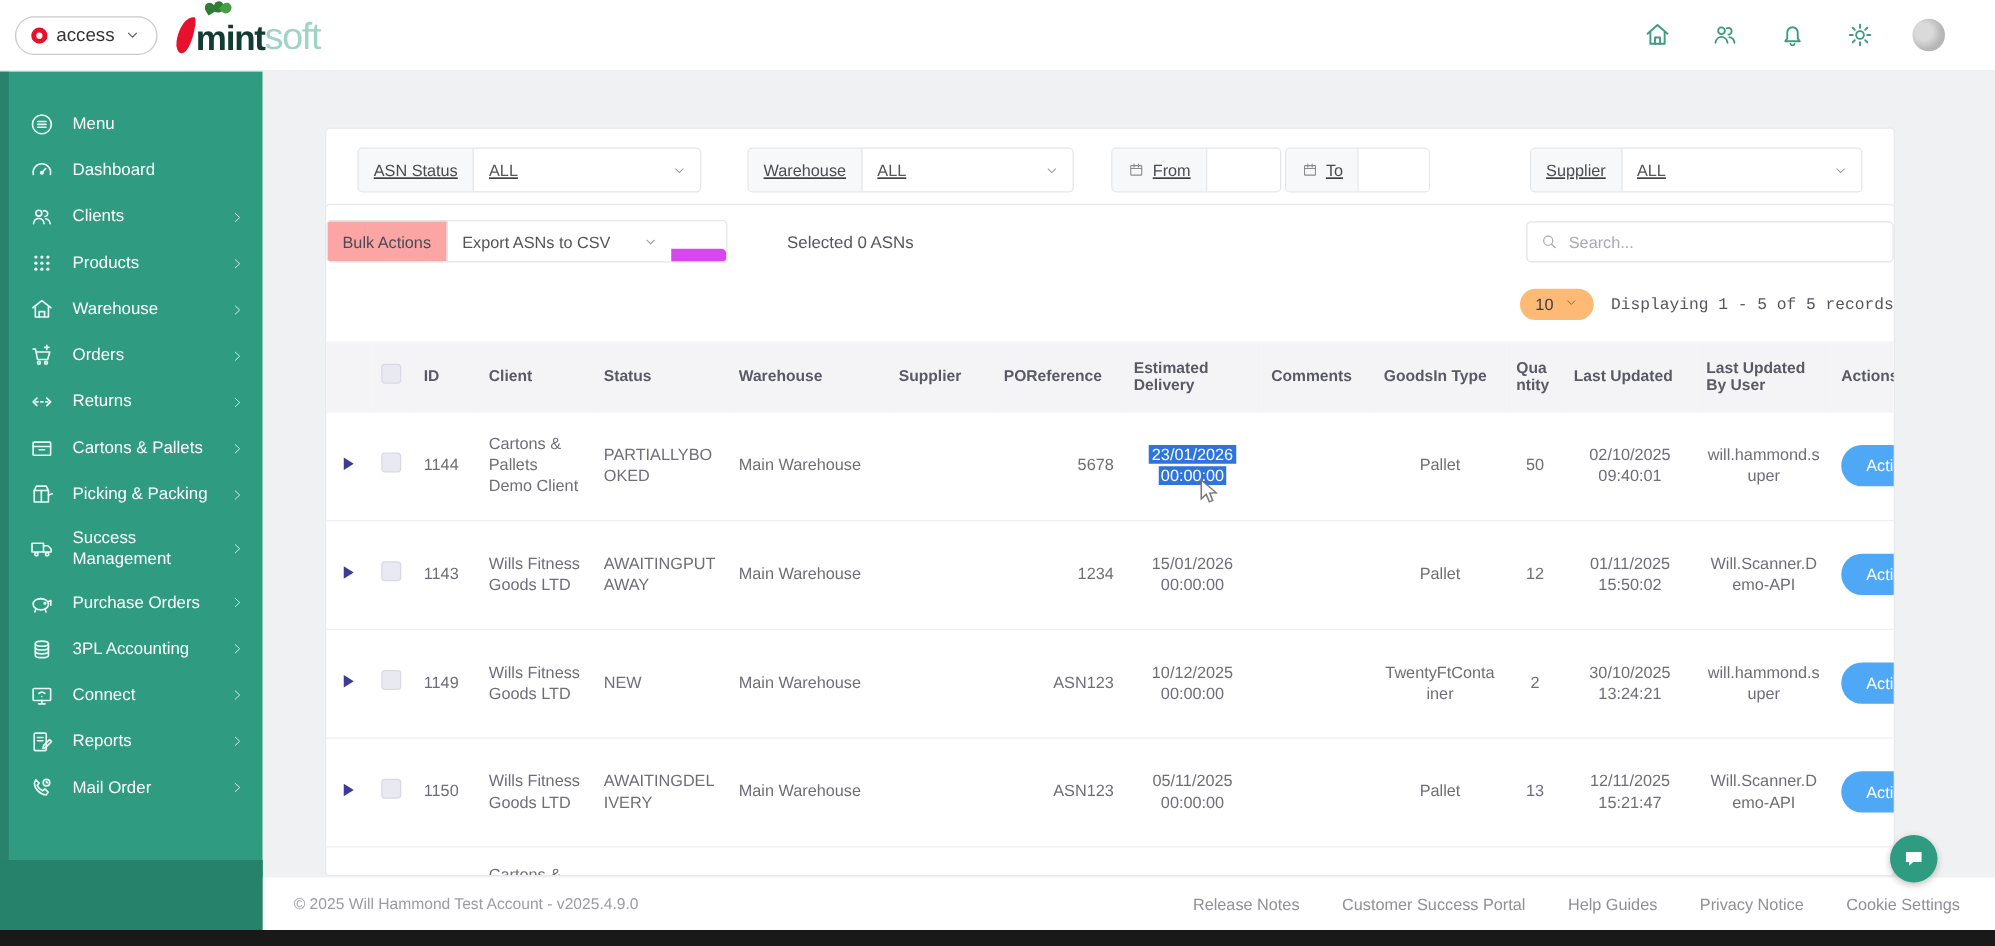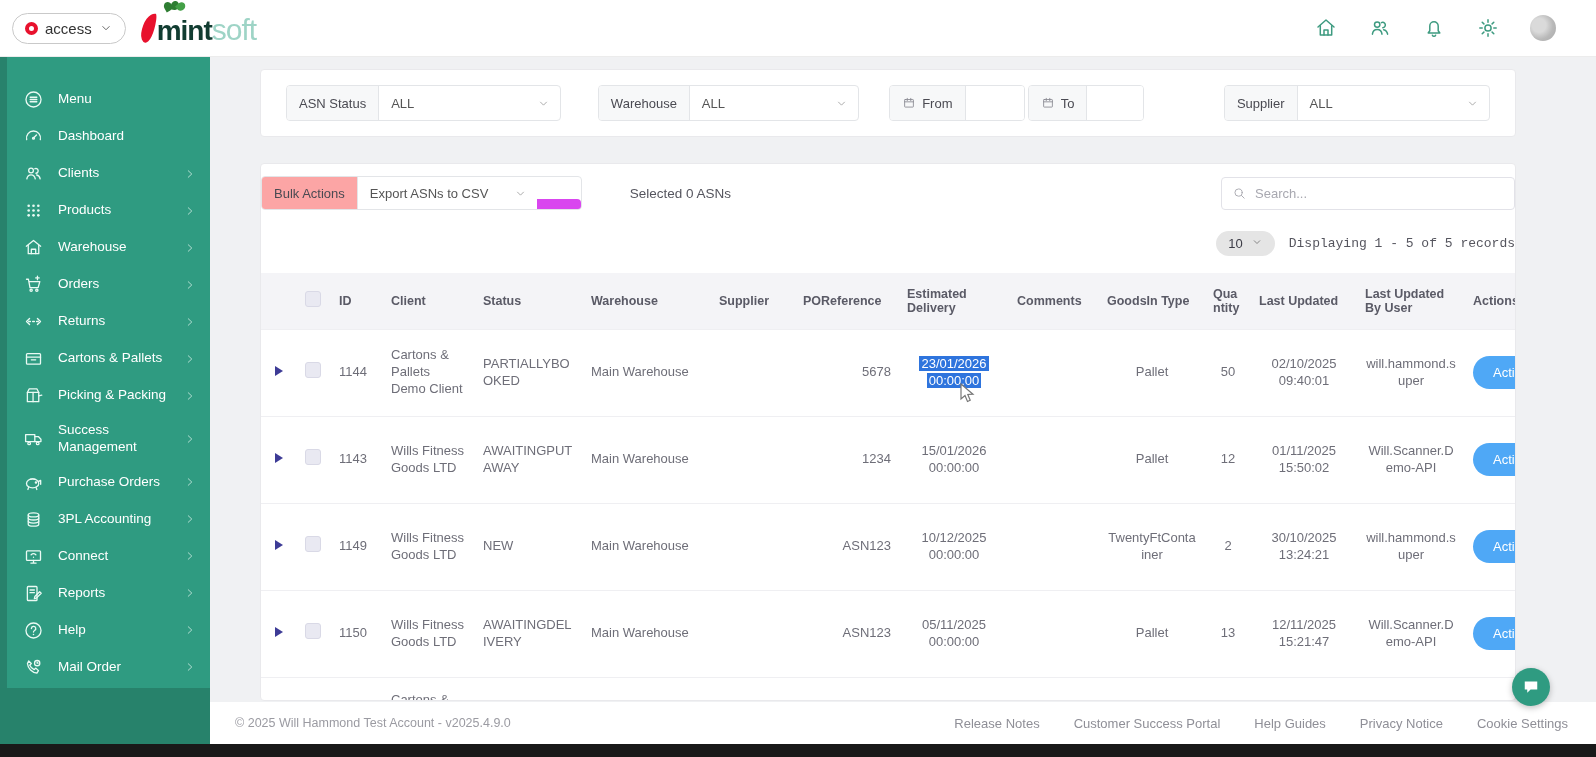--- a/index.html
+++ b/index.html
@@ -33,21 +33,21 @@
   .sb-item .sb-ic { width:21px; height:21px; flex:none; color:#eafaf4; }
   .sb-item .sb-ic svg { width:21px; height:21px; }
   .sb-label { flex:1; line-height:1.25; }
   .sb-chev { width:12px; height:12px; color:#d9f2ea; flex:none; }
   .sb-chev svg { width:12px; height:12px; }
   .sb-bottom { position:absolute; bottom:0; left:-7px; width:210px; height:56px; background:#27826b; }
 
   
   .content { position:absolute; left:210px; top:57px; width:1386px; height:645px; background:#f0f1f3; }
 
-  .filter-card { position:absolute; left:50px; top:12px; width:1256px; height:68px; background:#fff; border:1px solid #e9e9ec; border-radius:4px; display:flex; align-items:center; padding:0 25px; }
+  .filter-card { position:absolute; left:50px; top:45px; width:1256px; height:68px; background:#fff; border:1px solid #e9e9ec; border-radius:4px; display:flex; align-items:center; padding:0 25px;text-decoration:underline; }
   .fgroup { display:flex; align-items:stretch; height:36px; border:1px solid #e3e5e8; border-radius:4px; overflow:hidden; background:#fff; }
   .fgroup .flabel { display:flex; align-items:center; gap:6px; background:#f7f8f9; color:#4a4a52; font-size:13px; padding:0 12px; border-right:1px solid #e3e5e8; white-space:nowrap; }
   .fselect { display:flex; align-items:center; justify-content:space-between; padding:0 10px 0 12px; font-size:13px; color:#555; cursor:pointer; flex:1; }
   .fselect .chev { width:13px; height:13px; color:#999; }
   .fselect .chev svg{ width:13px; height:13px; }
   .cal-ic { width:14px; height:14px; color:#8a8a92; }
   .cal-ic svg { width:14px; height:14px; }
   .date-input { width:68px; border:none; outline:none; font-size:13px; padding:0 8px; }
   .g-asn { width:284px; margin-right:37px; }
   .g-wh  { width:270px; margin-right:30px; }
@@ -62,21 +62,21 @@
   .bulk-select { display:flex; align-items:center; gap:26px; padding:0 10px 0 12px; font-size:13px; color:#555; cursor:pointer; }
   .go-btn { height:34px; margin-left:0; background:#d946ef; color:#fff; border:none; border-radius:0 4px 4px 0; font-size:13px; padding:0 13px; cursor:pointer;margin-top:22px; }
   .selected-text { font-size:13.5px; color:#55555e; margin-left:48px; }
   .search-box { margin-left:auto; margin-right:0; width:294px; height:33px; border:1px solid #e2e2e8; border-radius:4px; display:flex; align-items:center; padding:0 10px; gap:8px; background:#fff; }
   .search-box .s-ic { width:15px; height:15px; color:#a7a7af; }
   .search-box .s-ic svg { width:15px; height:15px; }
   .search-box input { border:none; outline:none; flex:1; font-size:13px; color:#444; }
   .search-box input::placeholder { color:#a8a8b0; }
 
   .pager-row { display:flex; align-items:center; justify-content:flex-end; gap:14px; margin-top:19px; height:28px; padding-right:0; }
-  .pagesize-pill { display:flex; gap:8px; background:#e5e5e5; border-radius:14px; padding:5px 12px; font-size:13px; color:#3c3c46; cursor:pointer; }
+  .pagesize-pill { display:flex; gap:8px; background:#fdba74; border-radius:14px; padding:5px 12px; font-size:13px; color:#3c3c46; cursor:pointer; }
   .pagesize-pill .chev { width:12px; height:12px; color:#666; }
   .pagesize-pill .chev svg { width:12px; height:12px; }
   .display-text { font-size:13px; color:#55555e;font-family:Liberation Mono, monospace; }
 
   .table-wrap { margin-top:16px; width:1256px; overflow:hidden; }
   table.asn { border-collapse:collapse; table-layout:fixed; width:1324px; }
   table.asn th { background:#f4f4f7; font-size:12.5px; font-weight:bold; color:#5a5a66; height:56px; padding:6px 8px; text-align:left; vertical-align:middle; }
   table.asn td { font-size:13px; color:#6e6e78; padding:10px 8px; height:87px; vertical-align:middle; border-top:1px solid #efeff2; line-height:1.3; }
   th.c, td.c { text-align:center; }
   th.r, td.r { text-align:right; }
@@ -295,31 +295,20 @@
               <path d="M8.5 5.5l7 6.5-7 6.5"></path>
             </svg></span>
         </div>
         <div class="sb-item">
           <span class="sb-ic"><svg viewBox="0 0 24 24" fill="none" stroke="currentColor" stroke-width="1.5" stroke-linecap="round" stroke-linejoin="round" style="width: 100%; height: 100%;">
               <rect x="5" y="4" width="11" height="16" rx="1"></rect>
               <path d="M8 8h5M8 11h5"></path>
               <path d="M13.5 15.5l5.5-5.5 1.8 1.8-5.5 5.5-2.3.5z"></path>
             </svg></span>
           <span class="sb-label">Reports</span>
-          <span class="sb-chev"><svg viewBox="0 0 24 24" fill="none" stroke="currentColor" stroke-width="1.5" stroke-linecap="round" stroke-linejoin="round" style="width: 100%; height: 100%;">
-              <path d="M8.5 5.5l7 6.5-7 6.5"></path>
-            </svg></span>
-        </div>
-        <div class="sb-item">
-          <span class="sb-ic"><svg viewBox="0 0 24 24" fill="none" stroke="currentColor" stroke-width="1.5" stroke-linecap="round" stroke-linejoin="round" style="width: 100%; height: 100%;">
-              <circle cx="12" cy="12" r="8.6"></circle>
-              <path d="M9.6 9.7a2.5 2.5 0 1 1 3.6 2.3c-.8.4-1.2 1-1.2 1.8"></path>
-              <circle cx="12" cy="16.6" r=".9" fill="currentColor" stroke="none"></circle>
-            </svg></span>
-          <span class="sb-label">Help</span>
           <span class="sb-chev"><svg viewBox="0 0 24 24" fill="none" stroke="currentColor" stroke-width="1.5" stroke-linecap="round" stroke-linejoin="round" style="width: 100%; height: 100%;">
               <path d="M8.5 5.5l7 6.5-7 6.5"></path>
             </svg></span>
         </div>
         <div class="sb-item">
           <span class="sb-ic"><svg viewBox="0 0 24 24" fill="none" stroke="currentColor" stroke-width="1.5" stroke-linecap="round" stroke-linejoin="round" style="width: 100%; height: 100%;">
               <path d="M6.5 4.5l3 3-1.8 2c1 2.2 2.8 4 5 5l2-1.8 3 3-1.8 2.6c-5.5-.4-10.4-5.3-10.8-10.8z"></path>
               <circle cx="16.2" cy="7" r="3"></circle>
               <path d="M16.2 5.8V7h1"></path>
             </svg></span>

